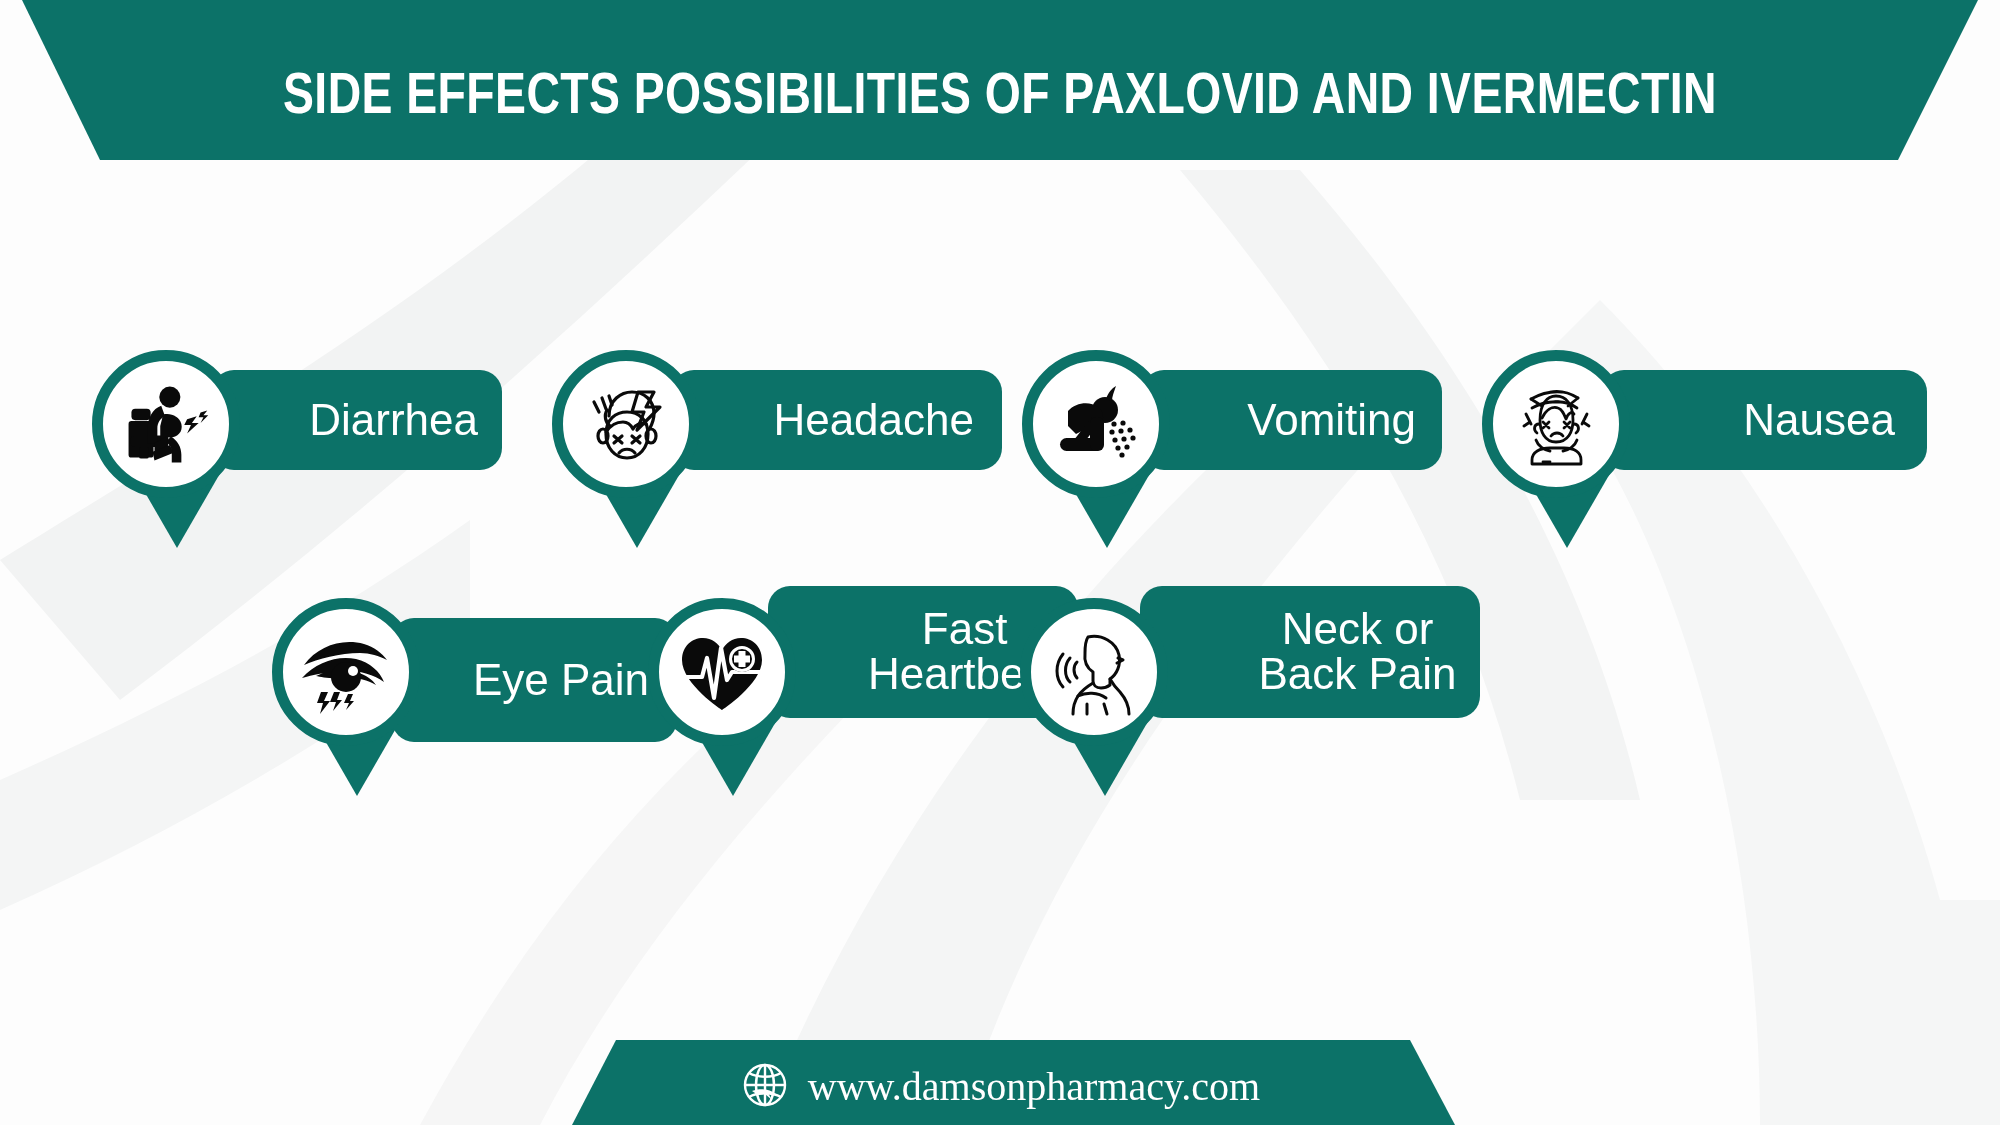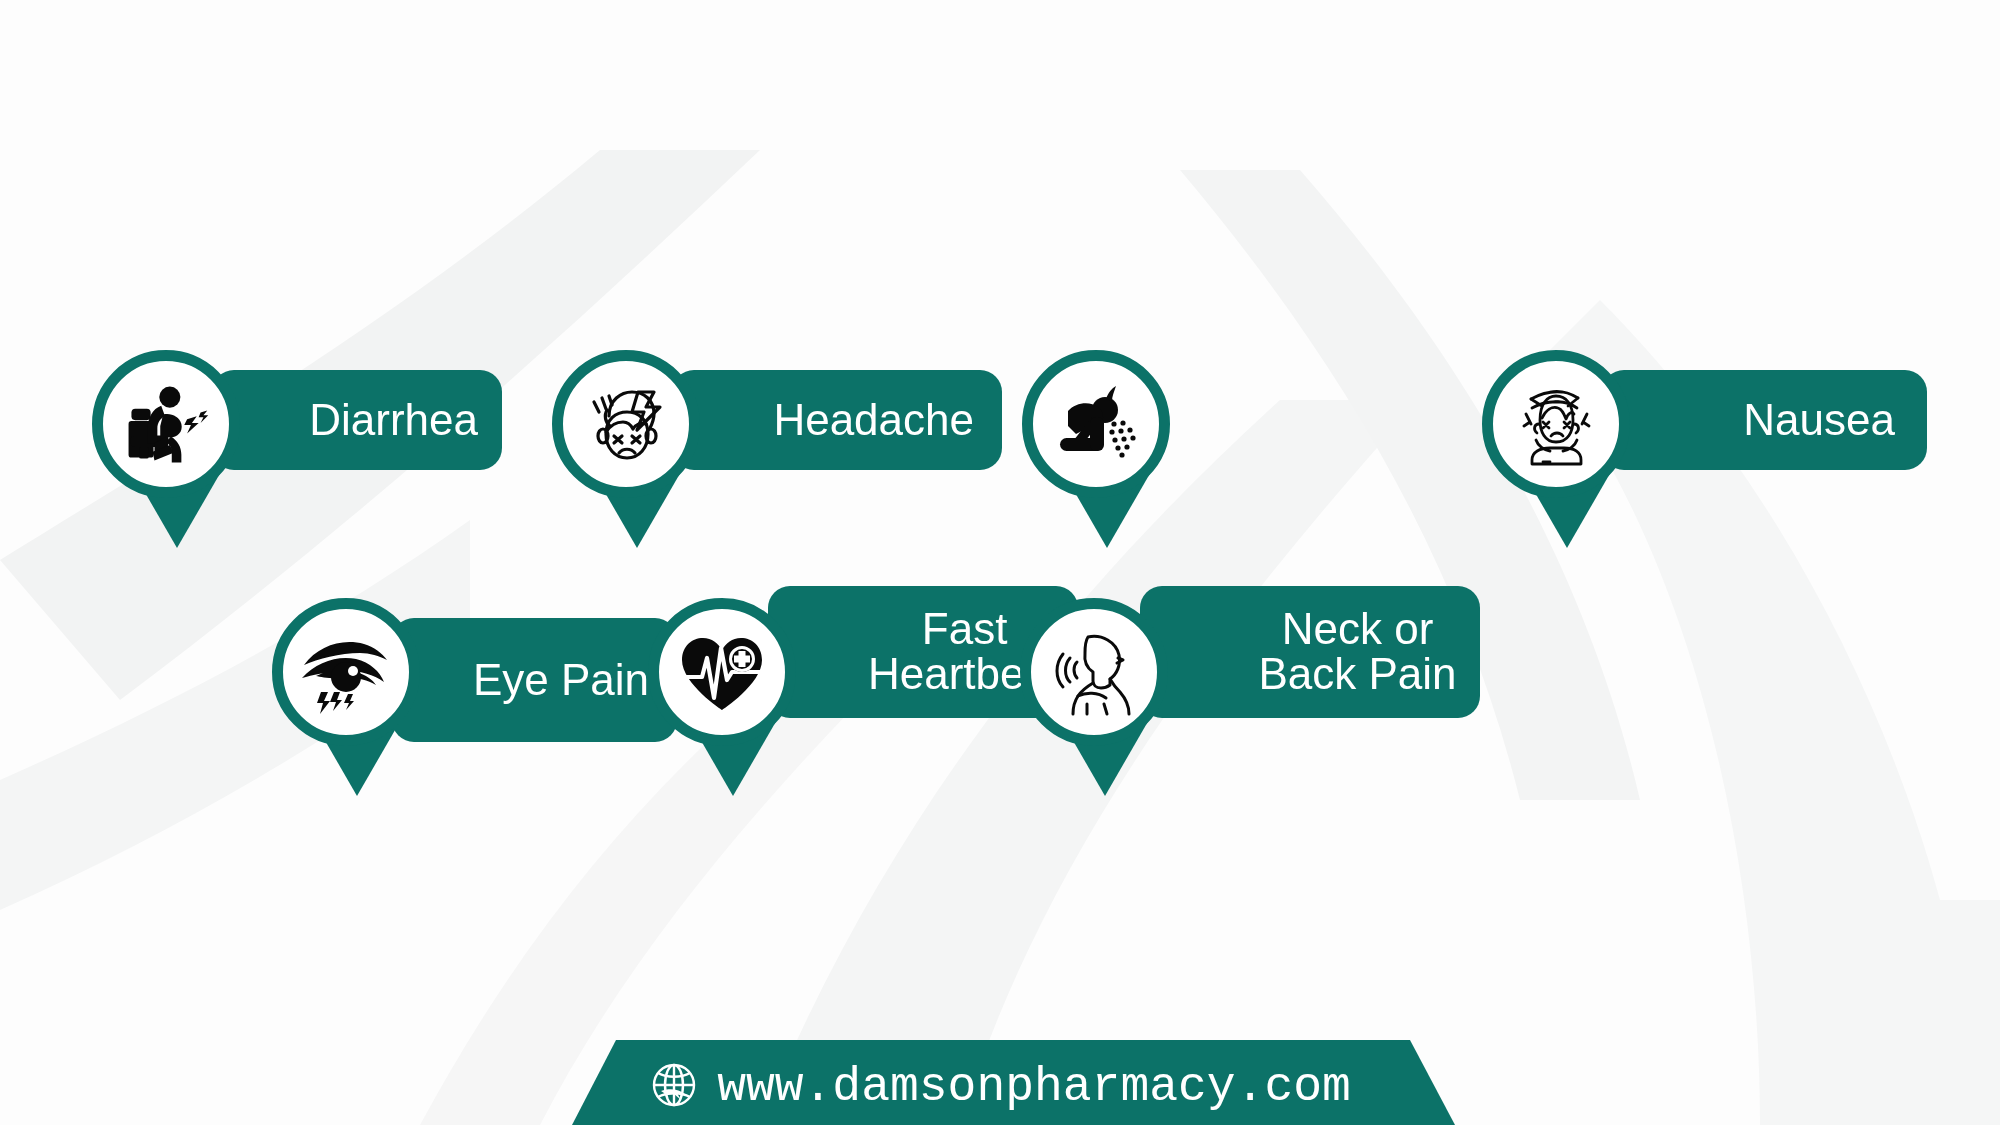--- a/index.html
+++ b/index.html
@@ -77,39 +77,45 @@
 
   
   .footer{position:absolute;left:0;bottom:0;width:2000px;height:85px;z-index:6;}
   .footer svg.shape{position:absolute;left:0;top:0;}
   .footer-inner{
     position:absolute;left:0;top:0;width:2000px;height:85px;
     display:flex;align-items:center;justify-content:center;gap:18px;
     padding-top:8px;box-sizing:border-box;
   }
   .footer-text{
-    color:#ffffff;font-size:48px;font-family:Liberation Mono, monospace;
+    color:#ffffff;font-size:40px;font-family:Liberation Serif, serif;
     font-weight:400;letter-spacing:0px;white-space:nowrap;
   }
 </style>
 </head>
 <body>
 
 <div id="stage">
 
   <svg class="bg-wm" width="2000" height="1125" viewBox="0 0 2000 1125">
     <rect x="0" y="0" width="2000" height="1125" fill="#fdfdfd"></rect>
     <path d="M0 560 C 260 400 420 300 600 150 L 760 150 C 560 340 360 520 120 700 Z" fill="#f2f3f3"></path>
     <path d="M760 1125 C 880 830 1060 600 1280 400 L 1420 400 C 1220 620 1040 860 960 1125 Z" fill="#f4f5f5"></path>
     <path d="M1180 170 C 1340 360 1460 560 1520 800 L 1640 800 C 1580 540 1440 330 1300 170 Z" fill="#f3f4f4"></path>
     <path d="M1600 300 C 1760 460 1880 680 1940 900 L 2000 900 L 2000 1125 L 1760 1125 C 1760 880 1700 560 1540 360 Z" fill="#f5f6f6"></path>
     <path d="M0 780 C 180 700 330 620 470 520 L 470 640 C 330 740 180 830 0 910 Z" fill="#f4f5f5"></path>
     <path d="M420 1125 C 520 940 640 790 800 660 L 900 660 C 740 820 620 970 540 1125 Z" fill="#f6f6f6"></path>
   </svg>
 
+  <div class="header">
+    <svg width="2000" height="180" viewBox="0 0 2000 180">
+      <polygon points="22,0 1978,0 1898,160 100,160" fill="#0c7268"></polygon>
+    </svg>
+    <div class="header-title">SIDE EFFECTS POSSIBILITIES OF PAXLOVID AND IVERMECTIN</div>
+  </div>
 
   <div class="badge" style="left:92px;top:350px;width:430px;height:240px;">
     <div class="pointer layer-point" style="left:40px;top:120px;"></div>
     <div class="pill layer-pill" style="left:120px;top:20px;width:290px;height:100px;justify-content:flex-end;padding-right:24px;">
       <span class="pill-text">Diarrhea</span>
     </div>
     <div class="circle layer-circ" style="left:0px;top:0px;width:148px;height:148px;">
       <svg width="96" height="96" viewBox="0 0 100 100">
         <g fill="#0a0a0a">
           <rect x="14" y="34" width="20" height="12" rx="4"></rect>
@@ -148,20 +154,23 @@
           <path d="M43 79 C 47 74 55 74 59 79"></path>
           <path d="M62 18 L78 18 L70 33 L84 33 L61 56 L68 38 L56 38 Z"></path>
           <path d="M18 28 L23 38 M26 24 L30 35 M33 22 L36 31"></path>
         </g>
       </svg>
     </div>
   </div>
 
   <div class="badge" style="left:1022px;top:350px;width:430px;height:240px;">
     <div class="pointer layer-point" style="left:40px;top:120px;"></div>
+    <div class="pill layer-pill" style="left:120px;top:20px;width:300px;height:100px;justify-content:flex-end;padding-right:26px;">
+      <span class="pill-text">Vomiting</span>
+    </div>
     <div class="circle layer-circ" style="left:0px;top:0px;width:148px;height:148px;">
       <svg width="100" height="100" viewBox="0 0 100 100">
         <g fill="#0a0a0a">
           <circle cx="59" cy="36" r="13"></circle>
           <path d="M60 25 C 62 19 66 14 70 12 C 68 18 66 22 66 27 Z"></path>
           <path d="M22 37 C 30 28 44 27 52 33 C 58 37 58 45 52 49 L30 60 L22 52 Z"></path>
           <path d="M46 43 L58 43 L36 71 L24 71 Z"></path>
           <rect x="14" y="64" width="42" height="13" rx="6.5"></rect>
           <rect x="44" y="43" width="14" height="34" rx="6"></rect>
           <circle cx="68" cy="50" r="2.6"></circle>

